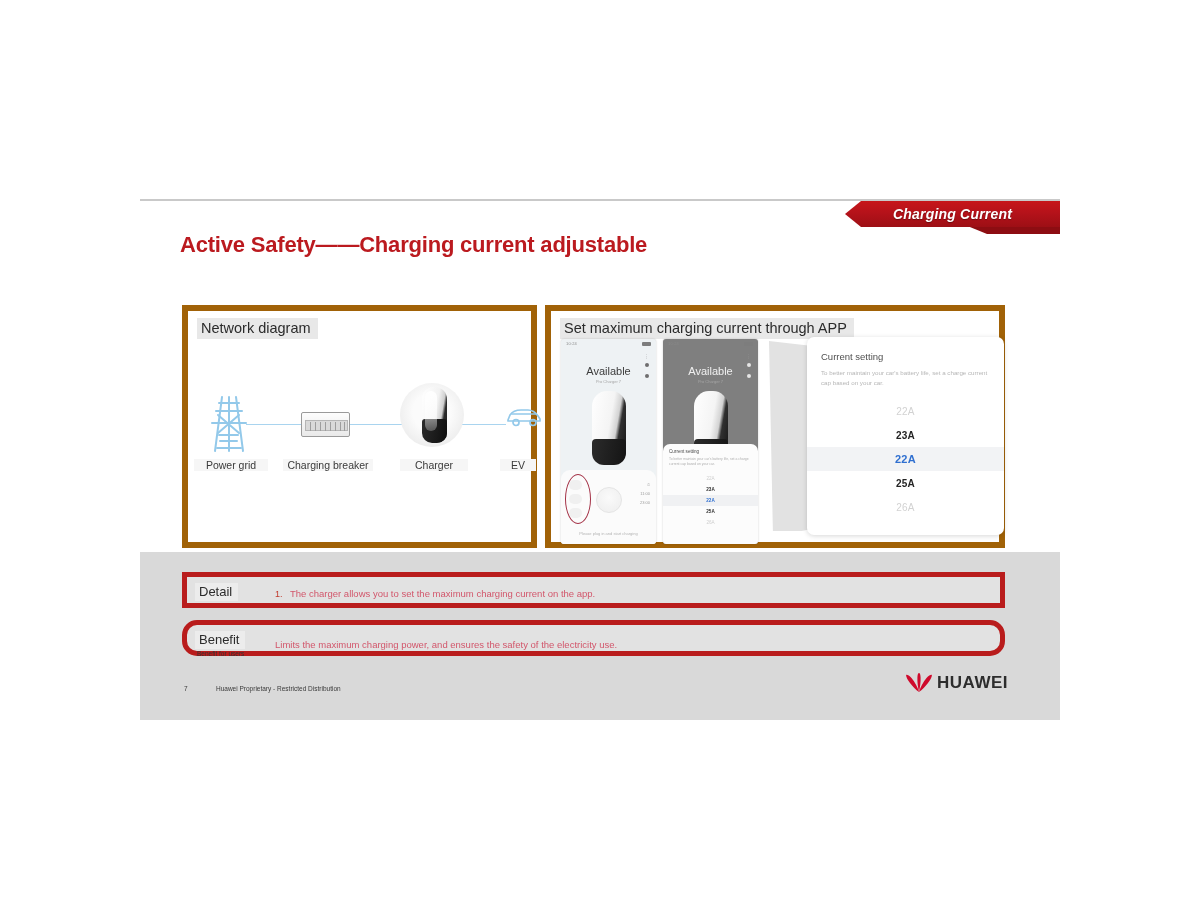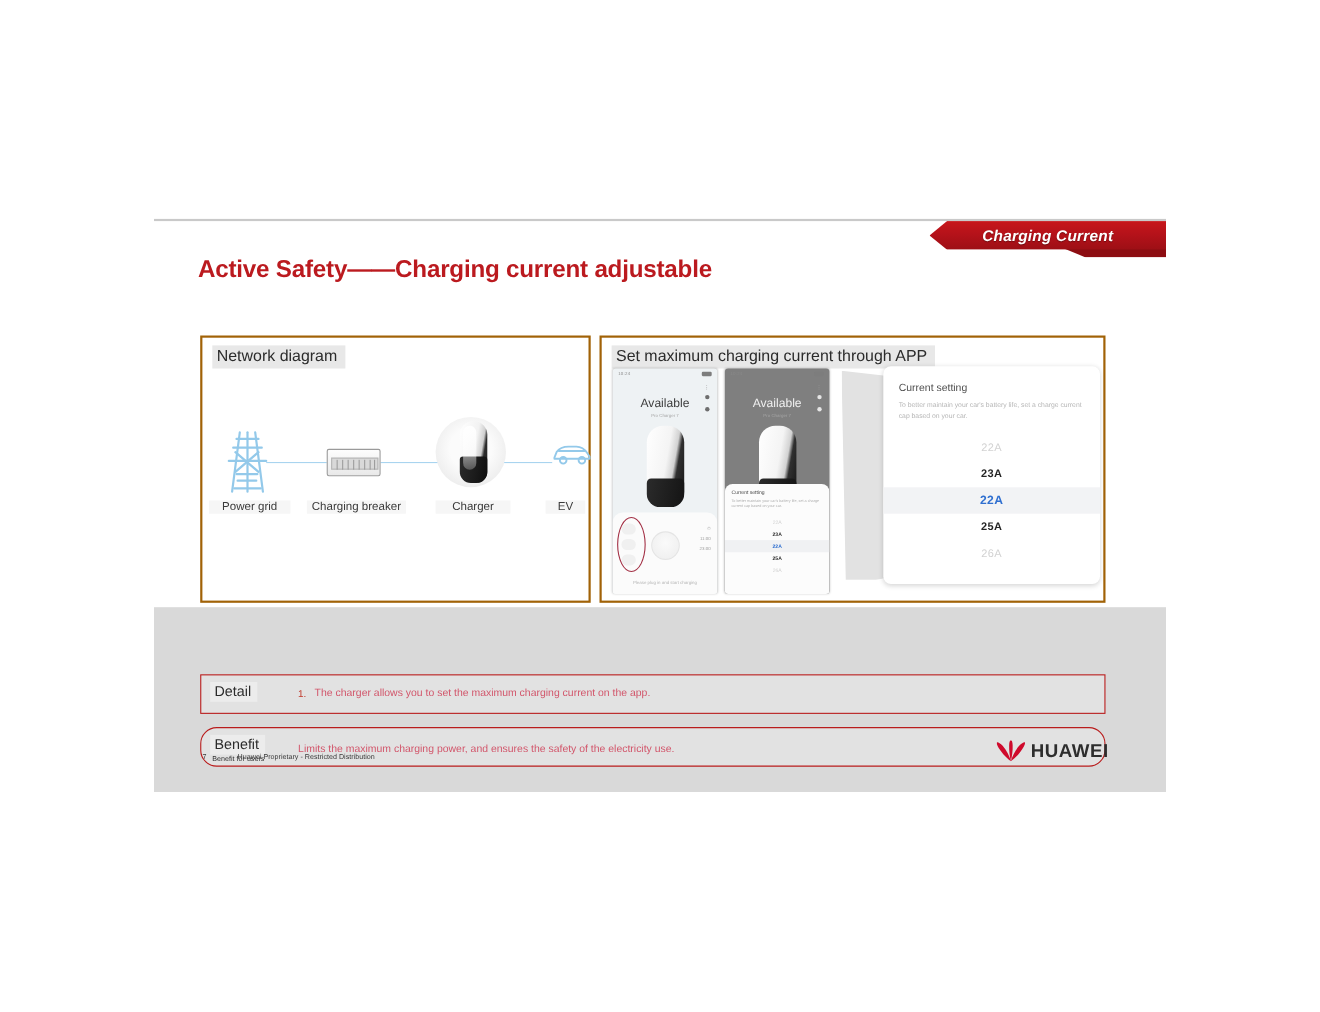--- a/index.html
+++ b/index.html
@@ -38,21 +38,21 @@
     font-style:italic;
   }
   
   .title{
     position:absolute;left:40px;top:42px;
     font-size:22px;font-weight:bold;color:#bb1a1f;letter-spacing:-.2px;
     white-space:nowrap;
   }
   
   .panel{
-    position:absolute;top:115px;border:2px solid #a16207;background:#fff;
+    position:absolute;top:115px;border:6px solid #a16207;background:#fff;
     box-sizing:border-box;
   }
   .panel-left{left:42px;width:355px;height:243px;}
   .panel-right{left:405px;width:460px;height:243px;}
   .panel-head{
     position:absolute;left:9px;top:7px;background:#e8e8e8;
     padding:2px 7px 3px 4px;font-size:14.5px;color:#2b2b2b;white-space:nowrap;
   }
   
   .nd-wire{position:absolute;height:1px;background:#a9d4ef;}
@@ -186,21 +186,21 @@
     font-size:10px;color:#242424;font-weight:bold;letter-spacing:.3px;
   }
   .co-opt.dim{color:#d2d2d2;font-weight:normal;}
   .co-opt.sel{color:#2f6fd0;background:#f2f3f5;font-size:11px;}
   
   .band{
     position:absolute;left:0;top:362px;width:920px;height:168px;background:#d9d9d9;
   }
   .row{
     position:absolute;left:42px;width:823px;height:36px;
-    border:1px solid #b91c1c;background:#e2e2e2;box-sizing:border-box;margin-top:41px;
+    border:5px solid #b91c1c;background:#e2e2e2;box-sizing:border-box;
   }
   .row-detail{top:20px;}
   .row-benefit{top:68px;border-radius:15px;}
   .row-key{
     position:absolute;left:8px;top:6px;background:#ececec;padding:1px 6px 2px 4px;
     font-size:13px;color:#2b2b2b;
   }
   .row-sub{
     position:absolute;left:10px;top:25px;font-size:6.5px;color:#333;
   }

